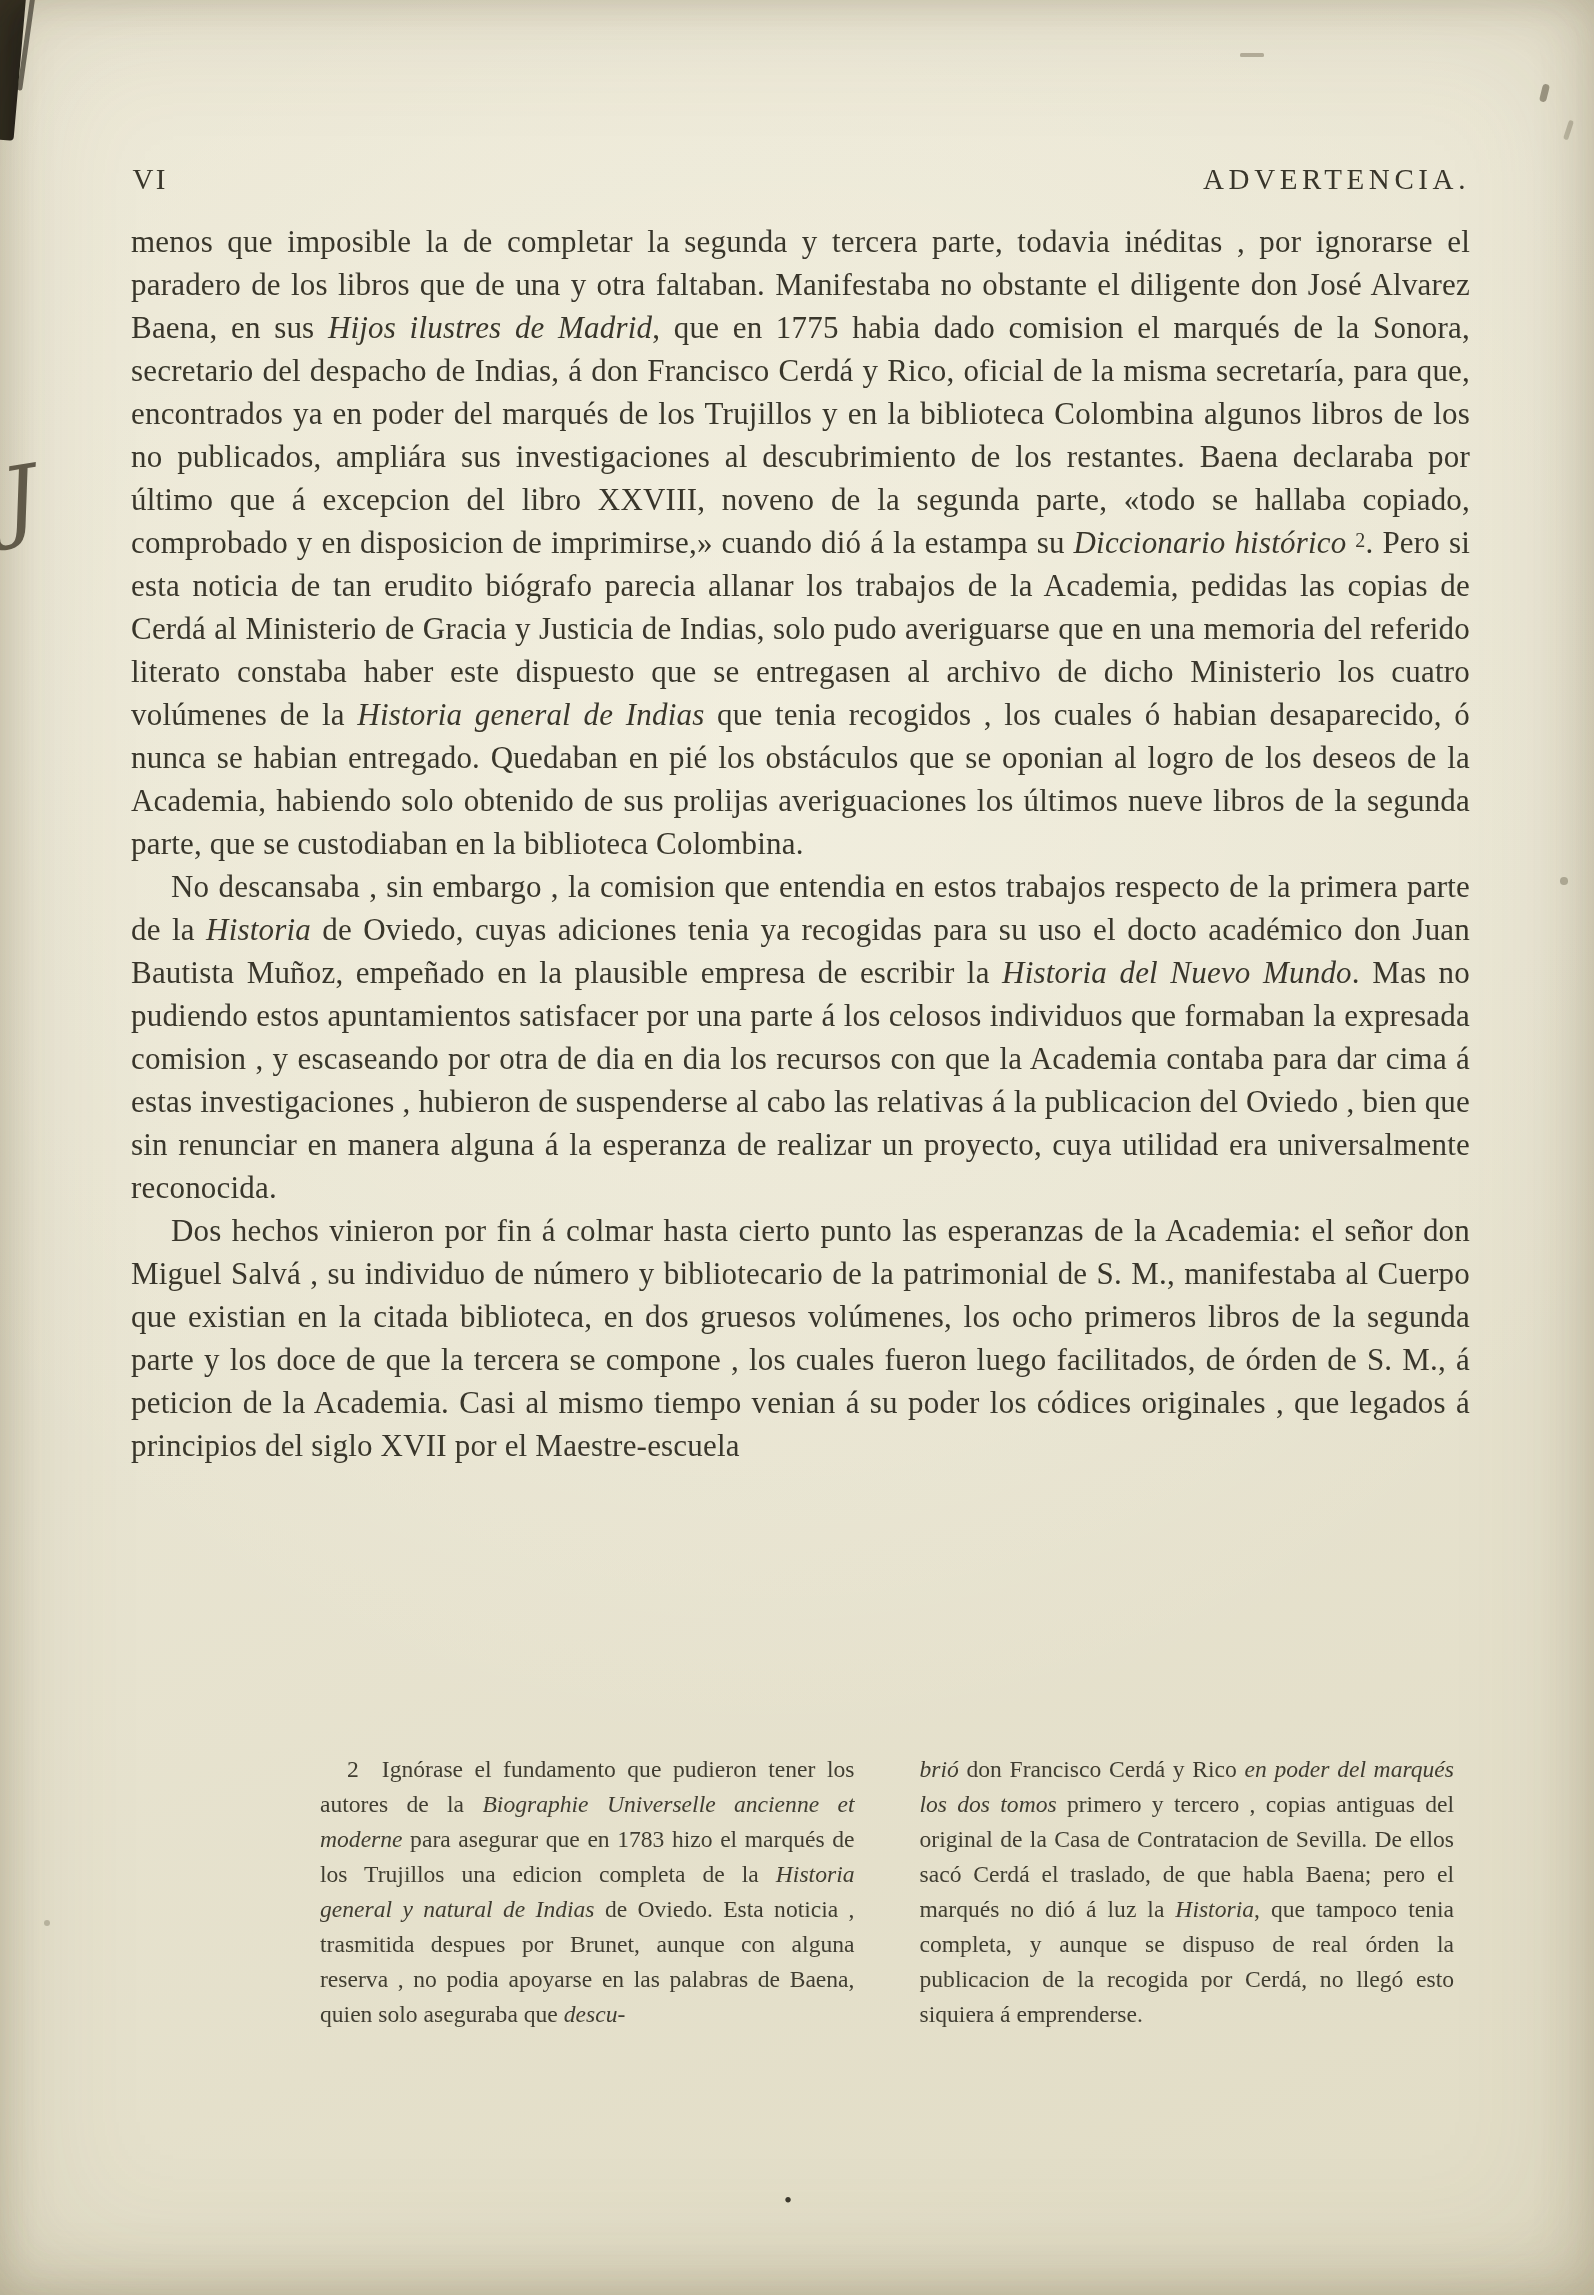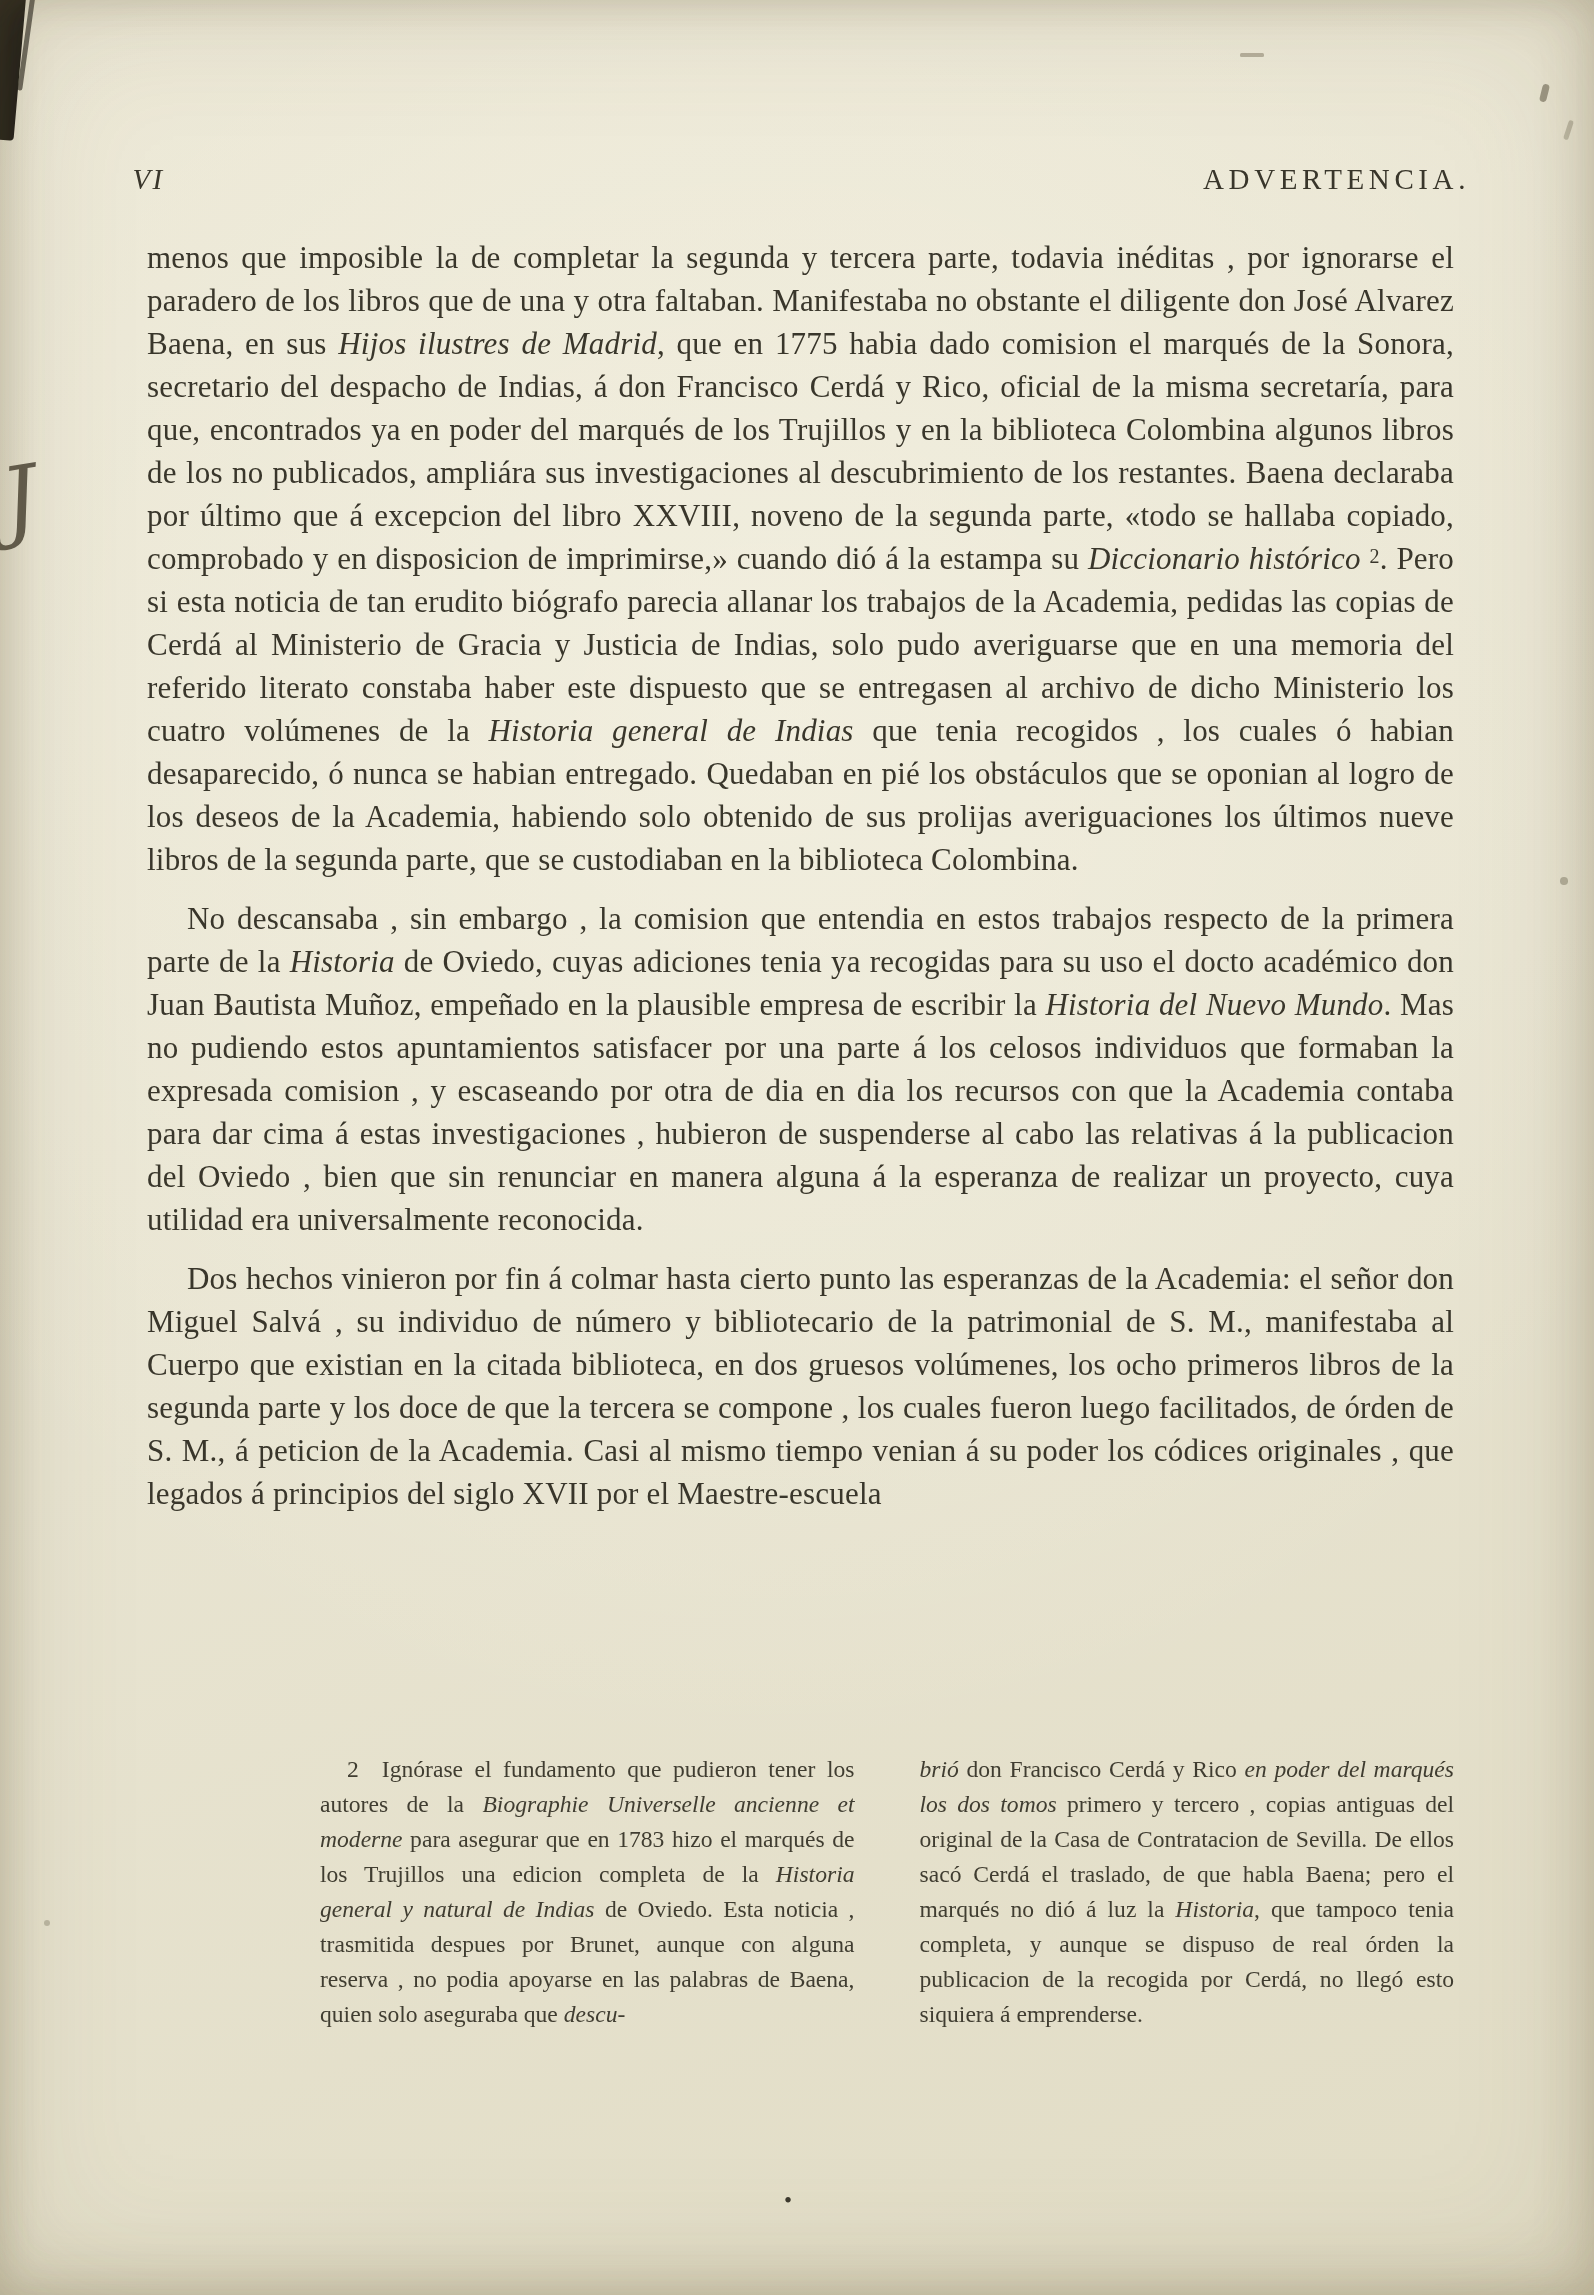--- a/index.html
+++ b/index.html
@@ -46,28 +46,27 @@
     position: relative;
     height: 59px;
     font-size: 29px;
     line-height: 37px;
   }
   .page-number {
     position: absolute;
     left: 1.5px;
     top: 0;
     letter-spacing: 2.3px;
-    font-style: italic;
   }
   .running-title {
     text-align: right;
     letter-spacing: 4.6px;
   }
   .para {
-    margin: 16px;
+    margin: 0;
     text-align: justify;
   }
   .para.indented { text-indent: 40px; }
   .para i { font-style: italic; }
   sup {
     font-size: 20px;
     line-height: 0;
     vertical-align: 6px;
   }
 

